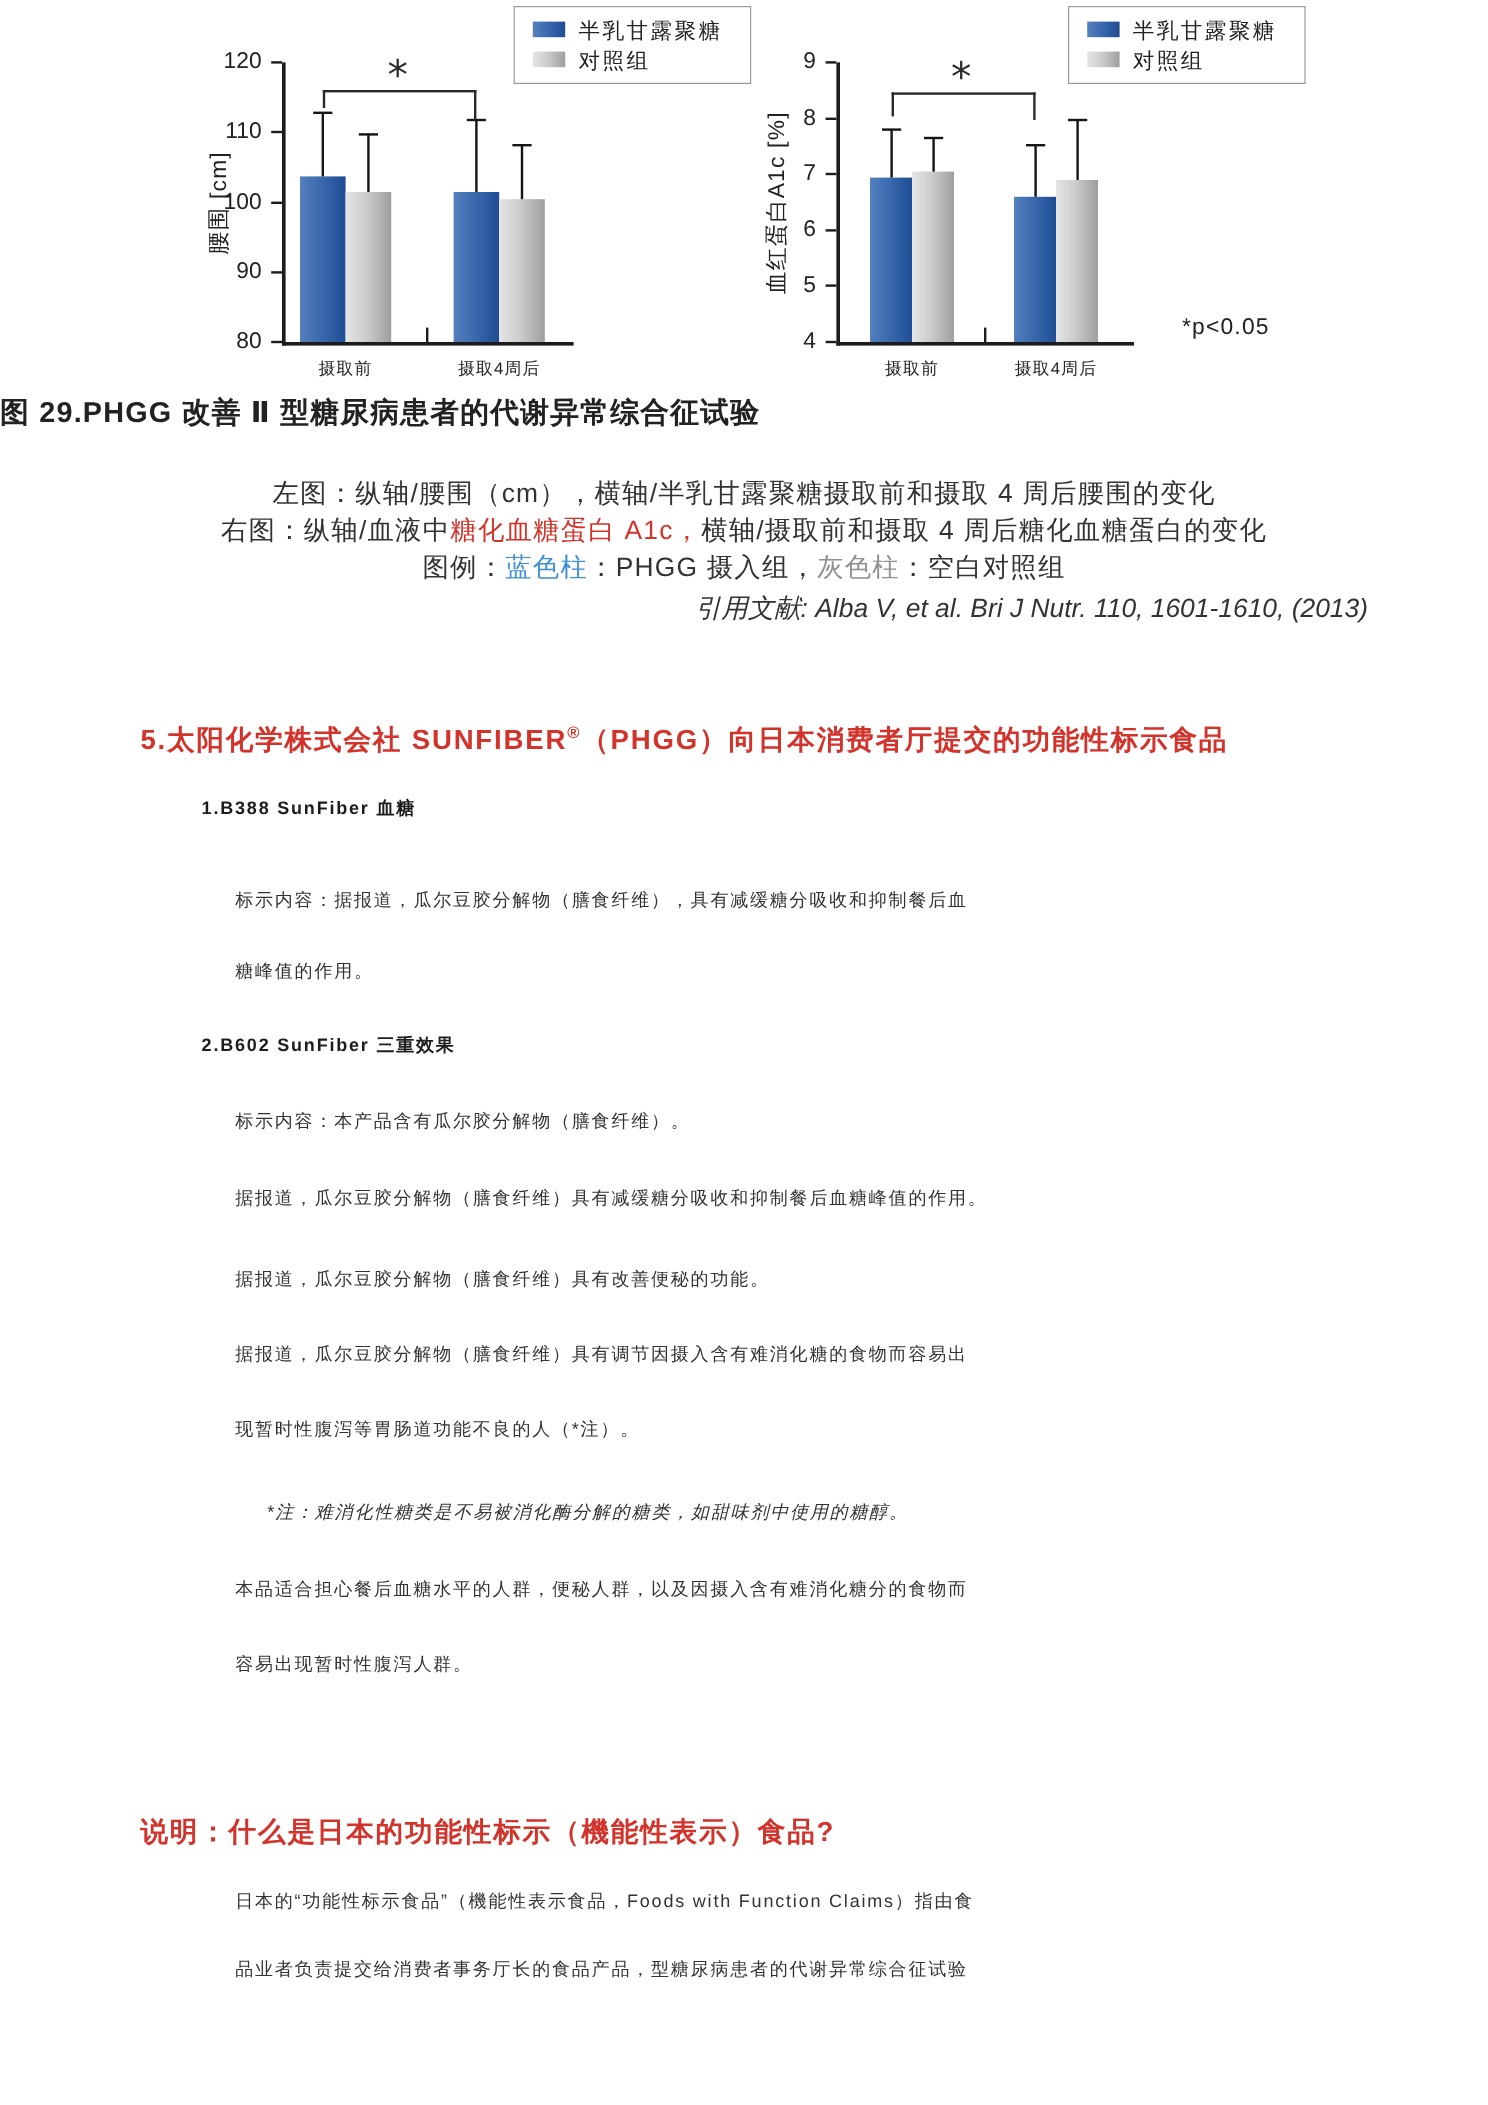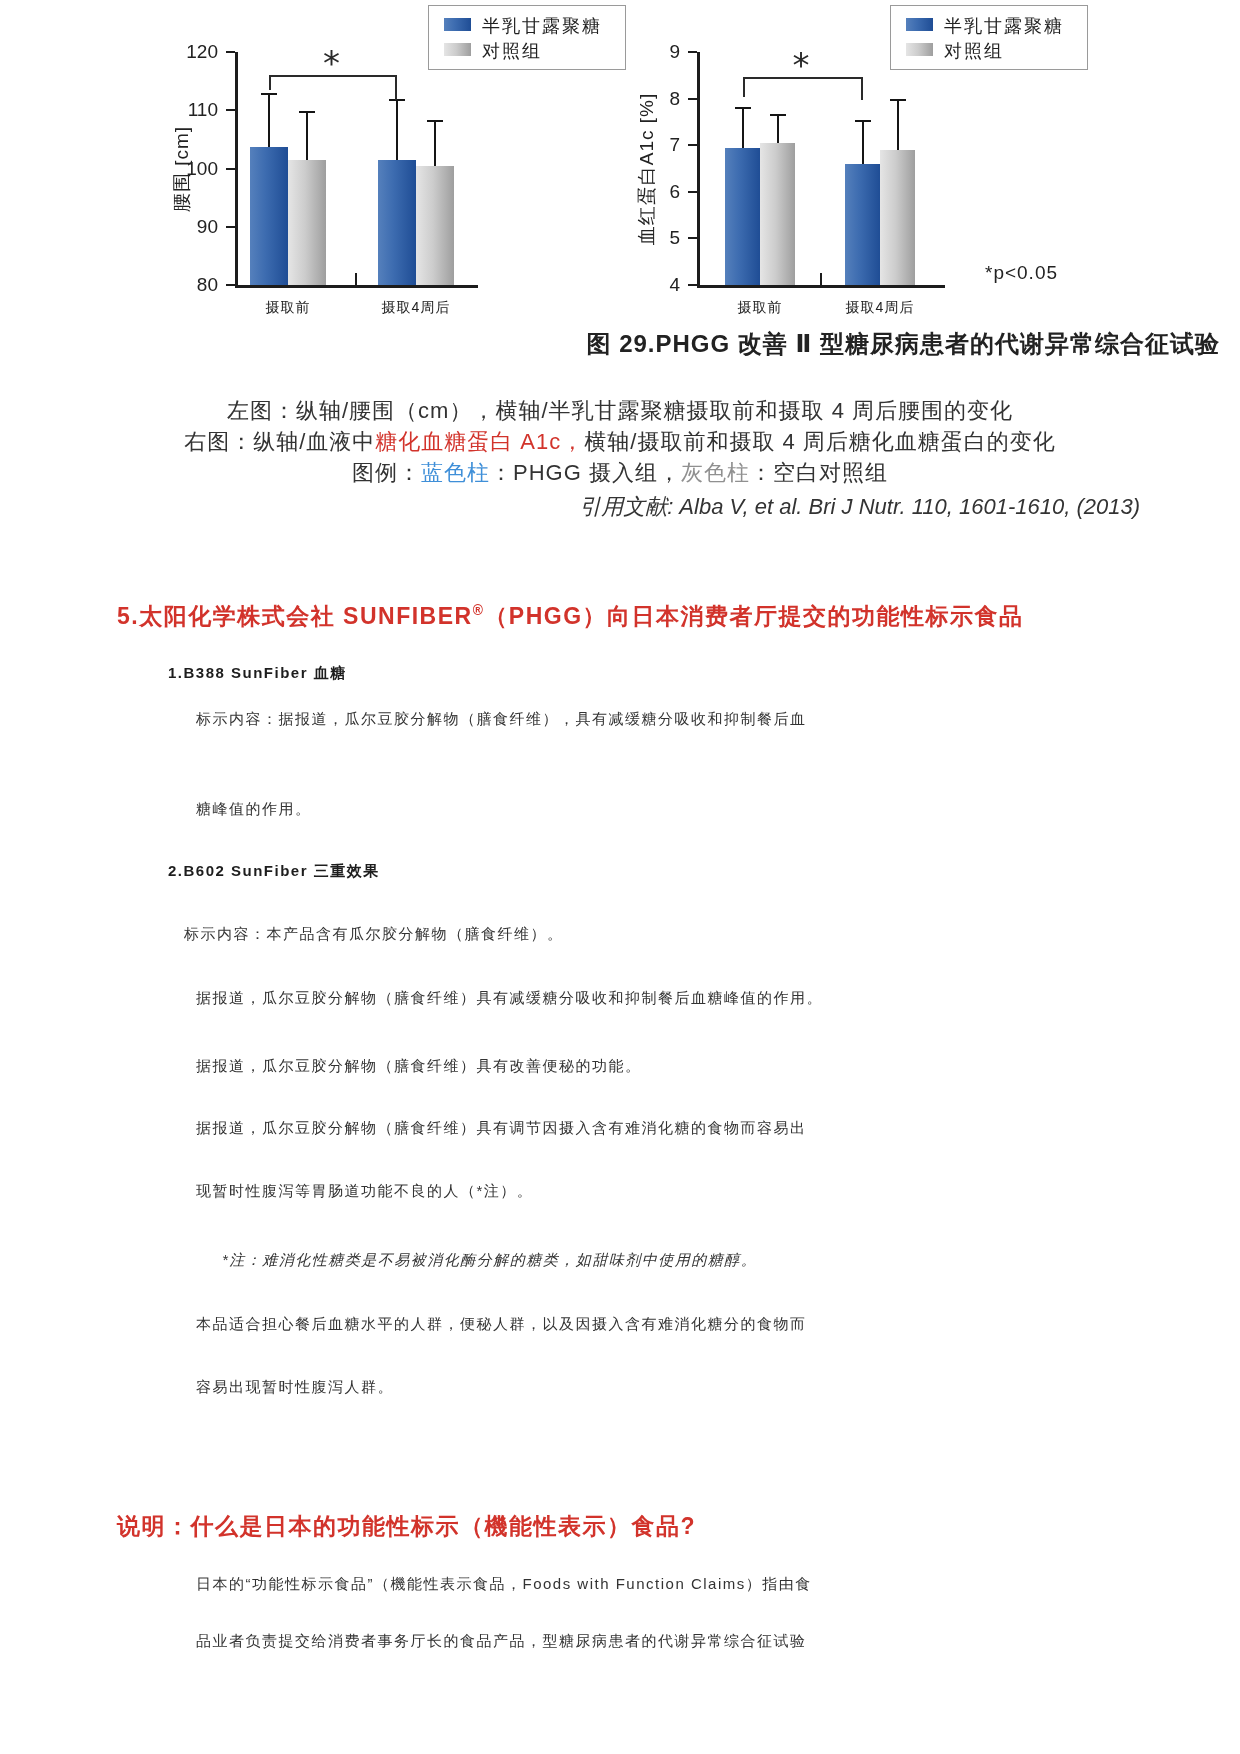--- a/index.html
+++ b/index.html
@@ -25,21 +25,21 @@
   .bar-s0{background:linear-gradient(to right,#5580bc 0%,#3d6cb0 40%,#1f4d95 100%);}
   .bar-s1{background:linear-gradient(to right,#e5e5e5 0%,#cccccc 45%,#9e9e9e 100%);}
   .err-line{position:absolute;width:2px;background:#151515;}
   .err-cap{position:absolute;height:2px;background:#151515;}
   .bracket{position:absolute;background:#2a2a2a;}
   .sig-star{position:absolute;font-size:34px;color:#2a2a2a;font-family:"DejaVu Sans",sans-serif;}
   .legend-box{position:absolute;border:1px solid #9a9a9a;background:#ffffff;}
   .legend-swatch{position:absolute;width:27px;height:13px;}
   .legend-label{position:absolute;font-size:18px;color:#222;letter-spacing:2px;white-space:nowrap;}
   .pvalue{position:absolute;left:985px;top:262px;font-size:19px;color:#222;letter-spacing:1px;}
-  .fig-caption{position:absolute;left:0;top:328px;width:1220px;text-align:right;
+  .fig-caption{position:absolute;left:0;top:328px;width:1220px;text-align:left;
                font-size:24px;font-weight:bold;color:#222;letter-spacing:1px;}
   .dline{position:absolute;left:10px;width:1220px;text-align:center;font-size:22px;color:#333;letter-spacing:1px;white-space:nowrap;}
   .dline.l1{top:396px;}
   .dline.l2{top:427px;}
   .dline.l3{top:458px;}
   .citation{position:absolute;left:400px;top:492px;width:740px;text-align:right;
             font-size:22px;font-style:italic;color:#333;white-space:nowrap;}
   .red-text{color:#d2332b;}
   .blue-text{color:#3f8fd8;margin-top:40px;}
   .gray-text{color:#909090;}
@@ -156,25 +156,25 @@
 
     <div class="citation">引用文献: Alba V, et al. Bri J Nutr. 110, 1601-1610, (2013)</div>
   </section>
 
   <section class="content">
     <div class="tline h-red" style="left:117px;top:601px;">
       <span>5.太阳化学株式会社 SUNFIBER</span><sup>®</sup><span>（PHGG）向日本消费者厅提交的功能性标示食品</span>
     </div>
 
     <div class="tline h-sub" style="left:168px;top:664px;">1.B388 SunFiber 血糖</div>
-    <div class="tline" style="left:196px;top:710px;">标示内容：据报道，瓜尔豆胶分解物（膳食纤维），具有减缓糖分吸收和抑制餐后血</div>
+    <div class="tline" style="left:196px;top:741px;">标示内容：据报道，瓜尔豆胶分解物（膳食纤维），具有减缓糖分吸收和抑制餐后血</div>
     <div class="tline" style="left:196px;top:800px;">糖峰值的作用。</div>
 
     <div class="tline h-sub" style="left:168px;top:862px;">2.B602 SunFiber 三重效果</div>
-    <div class="tline" style="left:184px;top:925px;">标示内容：本产品含有瓜尔胶分解物（膳食纤维）。</div>
+    <div class="tline" style="left:196px;top:925px;">标示内容：本产品含有瓜尔胶分解物（膳食纤维）。</div>
     <div class="tline" style="left:196px;top:989px;">据报道，瓜尔豆胶分解物（膳食纤维）具有减缓糖分吸收和抑制餐后血糖峰值的作用。</div>
     <div class="tline" style="left:196px;top:1119px;">据报道，瓜尔豆胶分解物（膳食纤维）具有调节因摄入含有难消化糖的食物而容易出</div>
     <div class="tline" style="left:196px;top:1057px;">据报道，瓜尔豆胶分解物（膳食纤维）具有改善便秘的功能。</div>
     <div class="tline" style="left:196px;top:1182px;">现暂时性腹泻等胃肠道功能不良的人（*注）。</div>
 
     <div class="tline italic" style="left:222px;top:1251px;">*注：难消化性糖类是不易被消化酶分解的糖类，如甜味剂中使用的糖醇。</div>
 
     <div class="tline" style="left:196px;top:1315px;">本品适合担心餐后血糖水平的人群，便秘人群，以及因摄入含有难消化糖分的食物而</div>
     <div class="tline" style="left:196px;top:1378px;">容易出现暂时性腹泻人群。</div>
 

